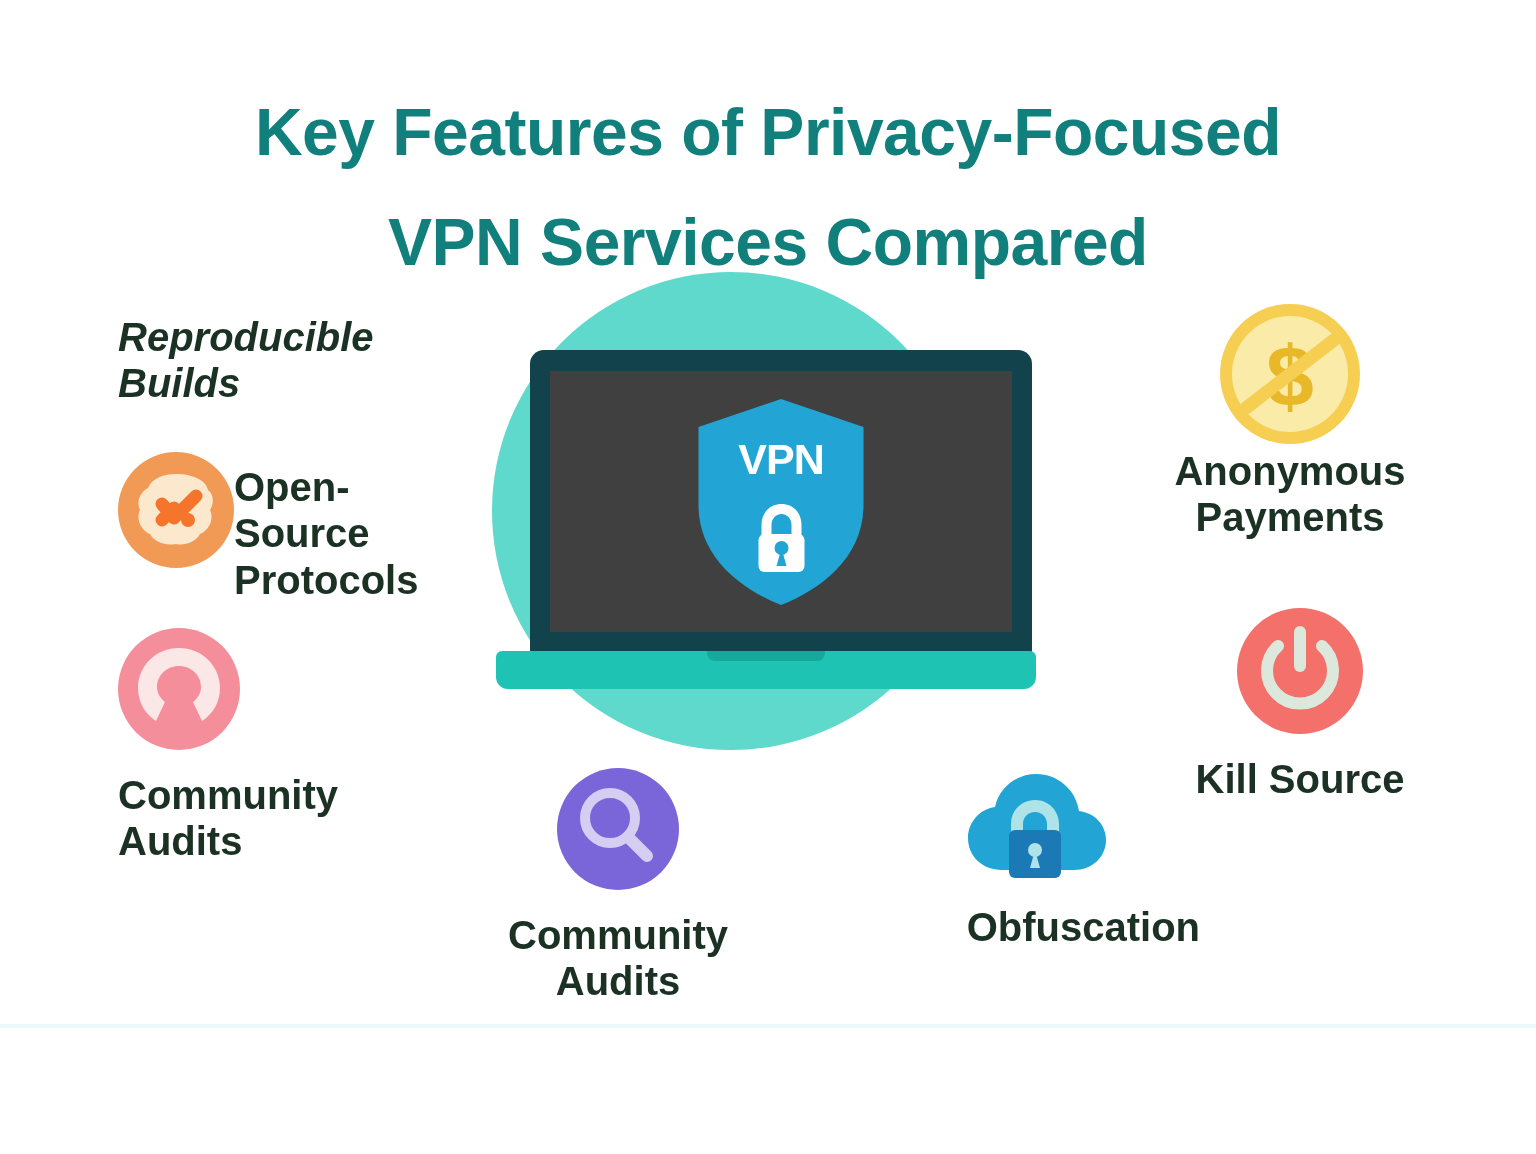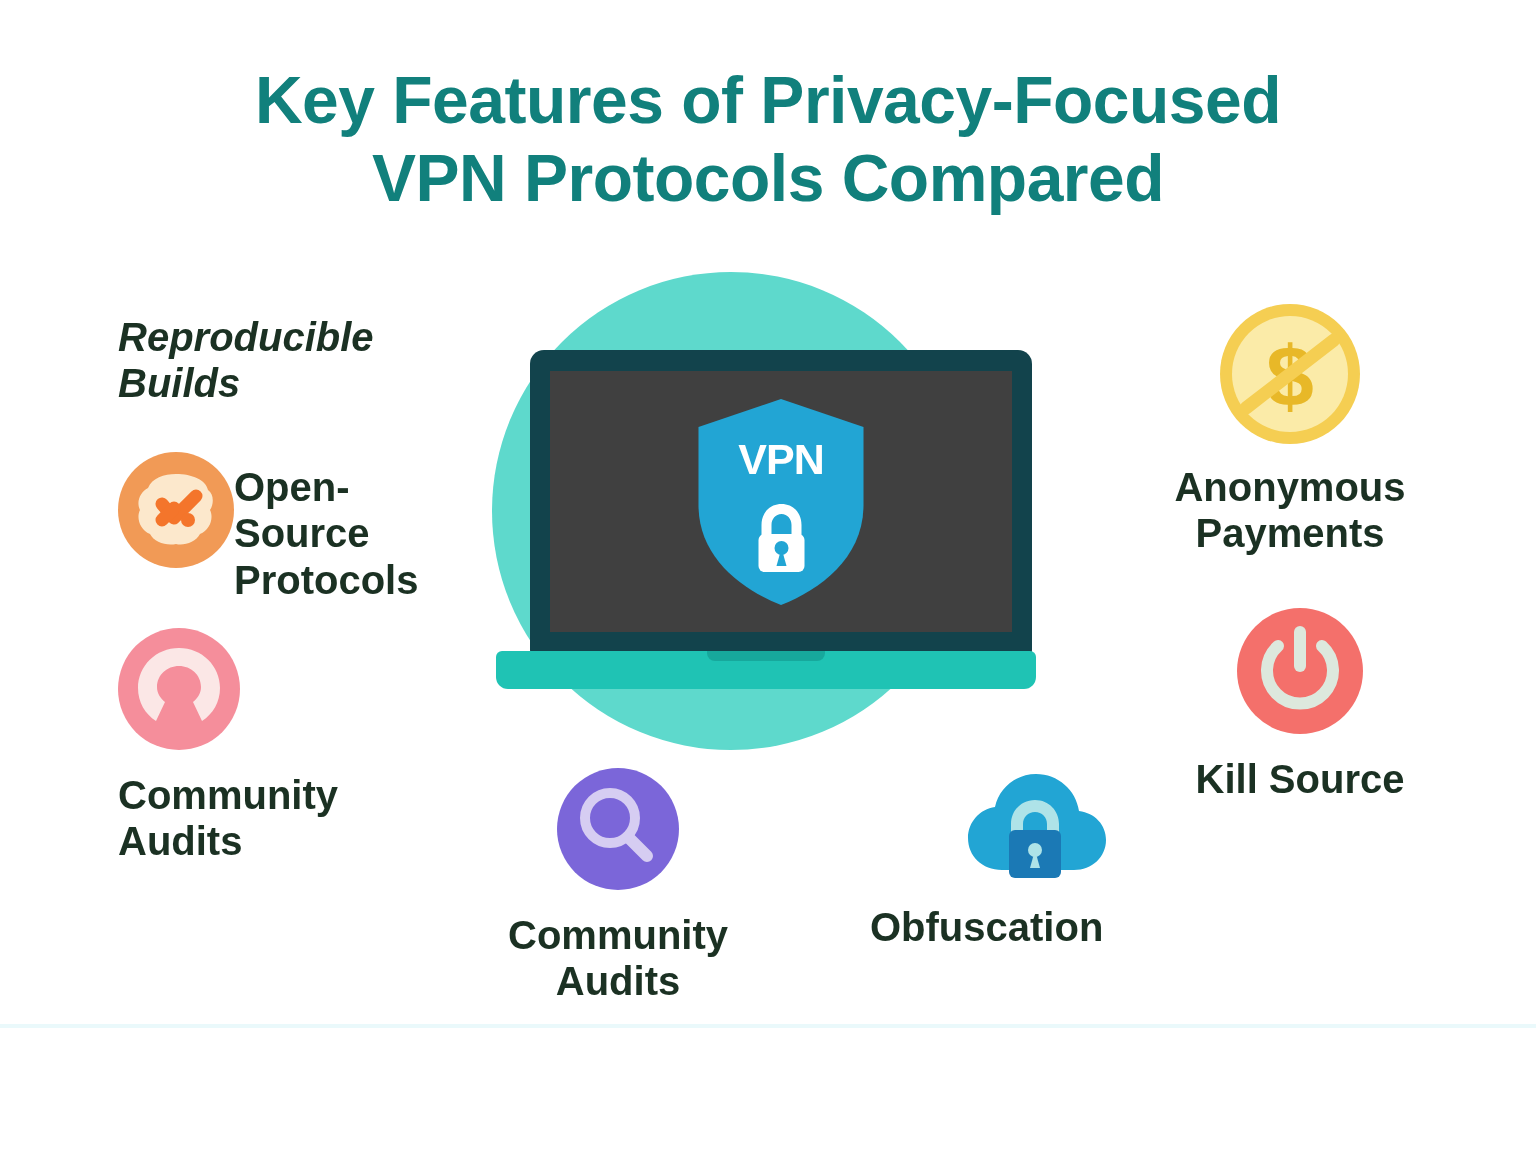--- a/index.html
+++ b/index.html
@@ -24,21 +24,21 @@
     left: 0;
     top: 62px;
     width: 1536px;
     text-align: center;
     color: #11807C;
     font-size: 66px;
     font-weight: bold;
     line-height: 1.18;
     letter-spacing: -0.5px;
   }
-  .title .line { display: block; }
+  .title .line { display: block; margin-top: 32px; }
 
   
   .center-stage {
     position: absolute;
     left: 470px;
     top: 262px;
     width: 600px;
     height: 560px;
   }
   .teal-circle {
@@ -149,27 +149,27 @@
   .f-opensource .flabel { padding-top: 12px; }
 
   .f-community1  { left: 118px; top: 628px; width: 330px; }
   .f-community1 .badge { width: 122px; height: 122px; background: #F58E9B; }
   .f-community1 .flabel { margin-top: 22px; }
 
   .f-community2  { left: 448px; top: 768px; width: 340px; text-align: center; }
   .f-community2 .badge { width: 122px; height: 122px; background: #7B66D9; margin: 0 auto; }
   .f-community2 .flabel { margin-top: 22px; }
 
-  .f-obfuscation { left: 870px; top: 758px; width: 330px; text-align: left; }
+  .f-obfuscation { left: 870px; top: 758px; width: 330px; text-align: right; }
   .f-obfuscation .cloudbox { width: 170px; height: 130px; margin: 0 auto; position: relative; }
   .f-obfuscation .flabel { margin-top: 16px; }
 
   .f-anon        { left: 1120px; top: 300px; width: 340px; text-align: center; }
   .f-anon .coinbox { width: 148px; height: 148px; margin: 0 auto; }
-  .f-anon .flabel { margin-top: 16px; }
+  .f-anon .flabel { }
 
   .f-kill        { left: 1150px; top: 608px; width: 300px; text-align: center; }
   .f-kill .badge { width: 126px; height: 126px; background: #F4706B; margin: 0 auto; }
   .f-kill .flabel { margin-top: 22px; }
 
   .divider {
     position: absolute;
     left: 0;
     top: 1024px;
     width: 1536px;
@@ -177,21 +177,21 @@
     background: #EAF9FB;
   }
 </style>
 </head>
 <body>
 
 <div id="canvas">
 
   <div class="title">
     <span class="line">Key Features of Privacy-Focused</span>
-    <span class="line">VPN Protocols Compared</span>
+    <span class="line">VPN Services Compared</span>
   </div>
 
   <div class="center-stage">
     <div class="teal-circle"></div>
 
     <div class="laptop">
       <div class="laptop-lid">
         <div class="laptop-screen">
 
           <div class="shield-wrap">

